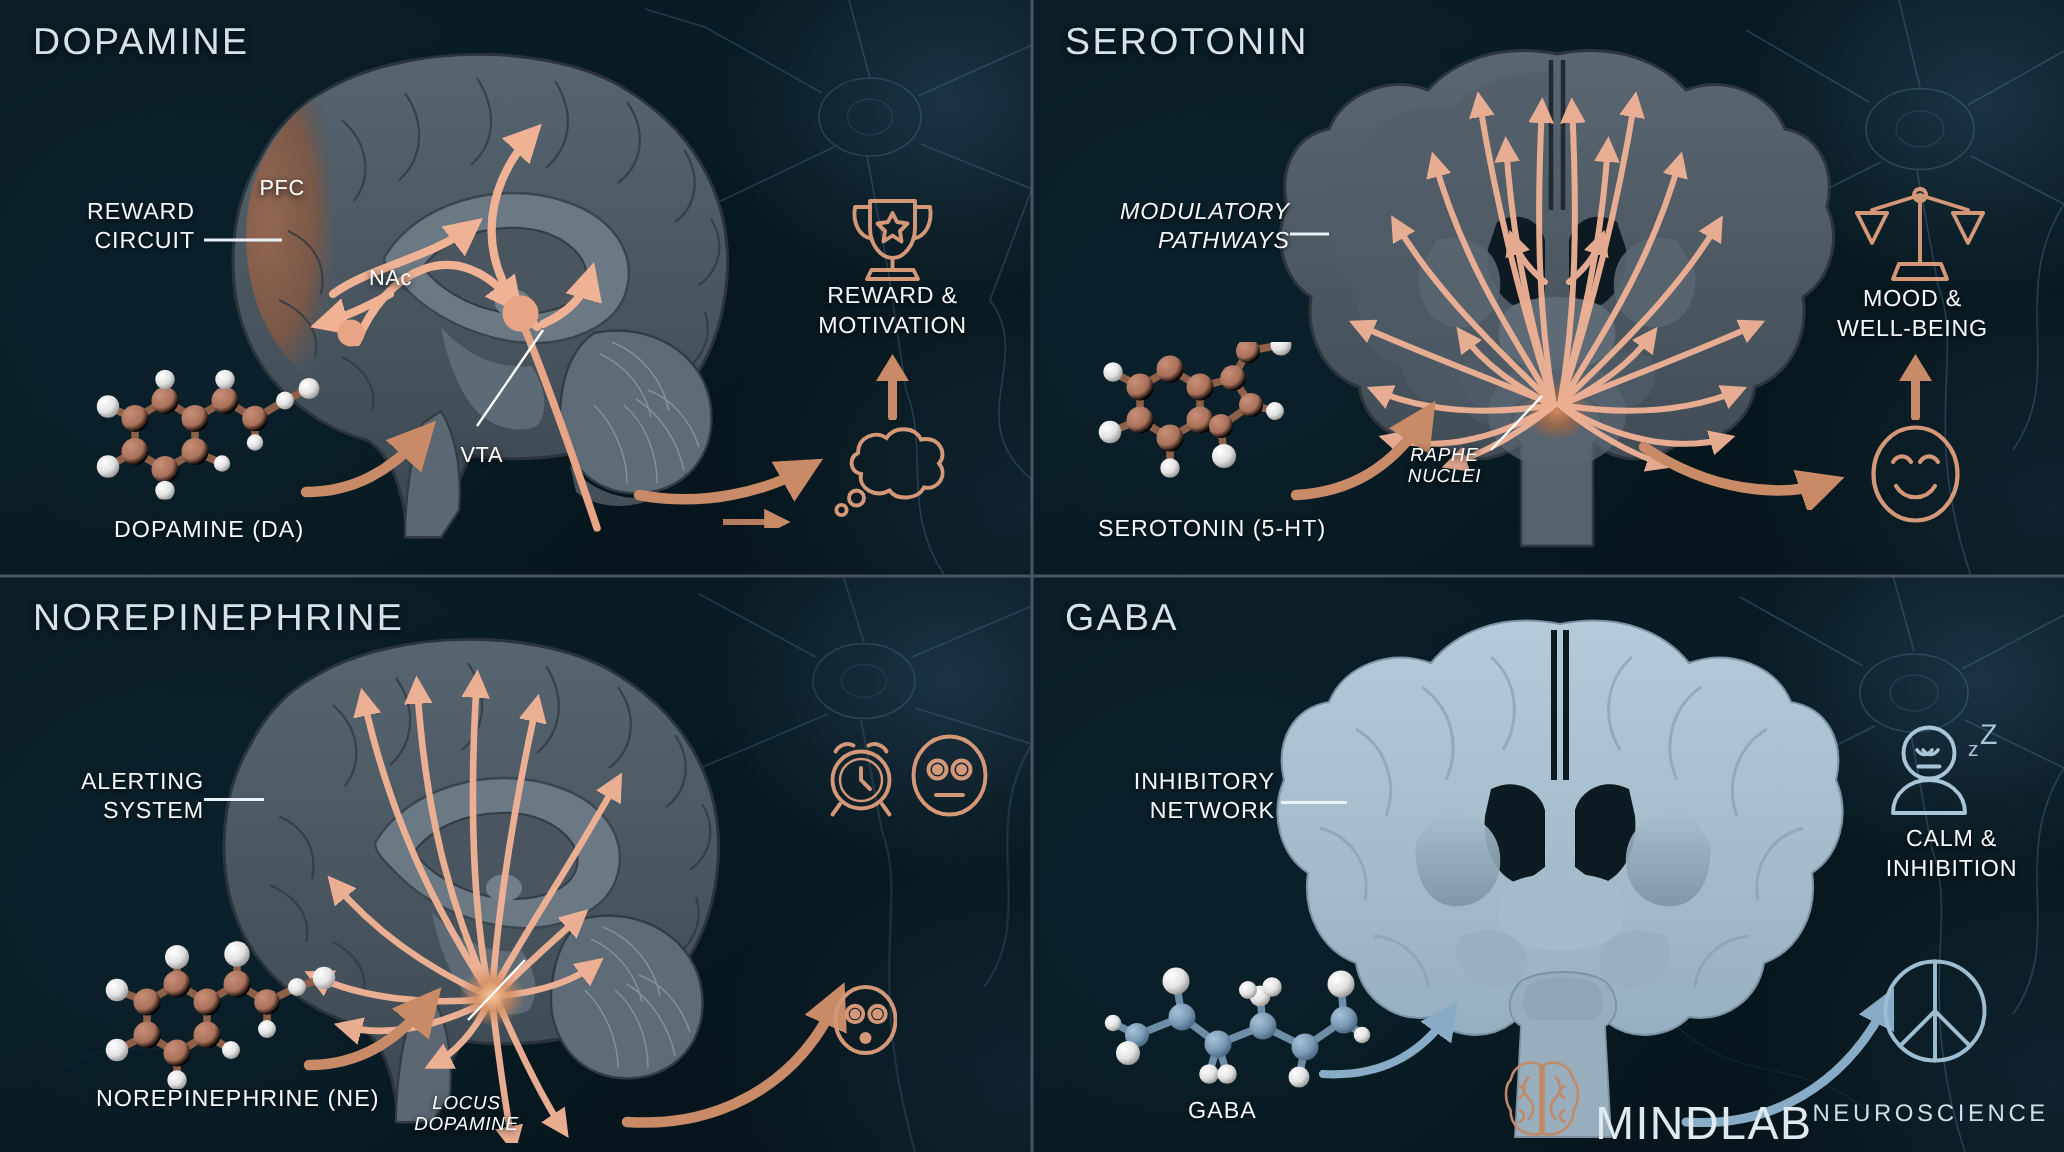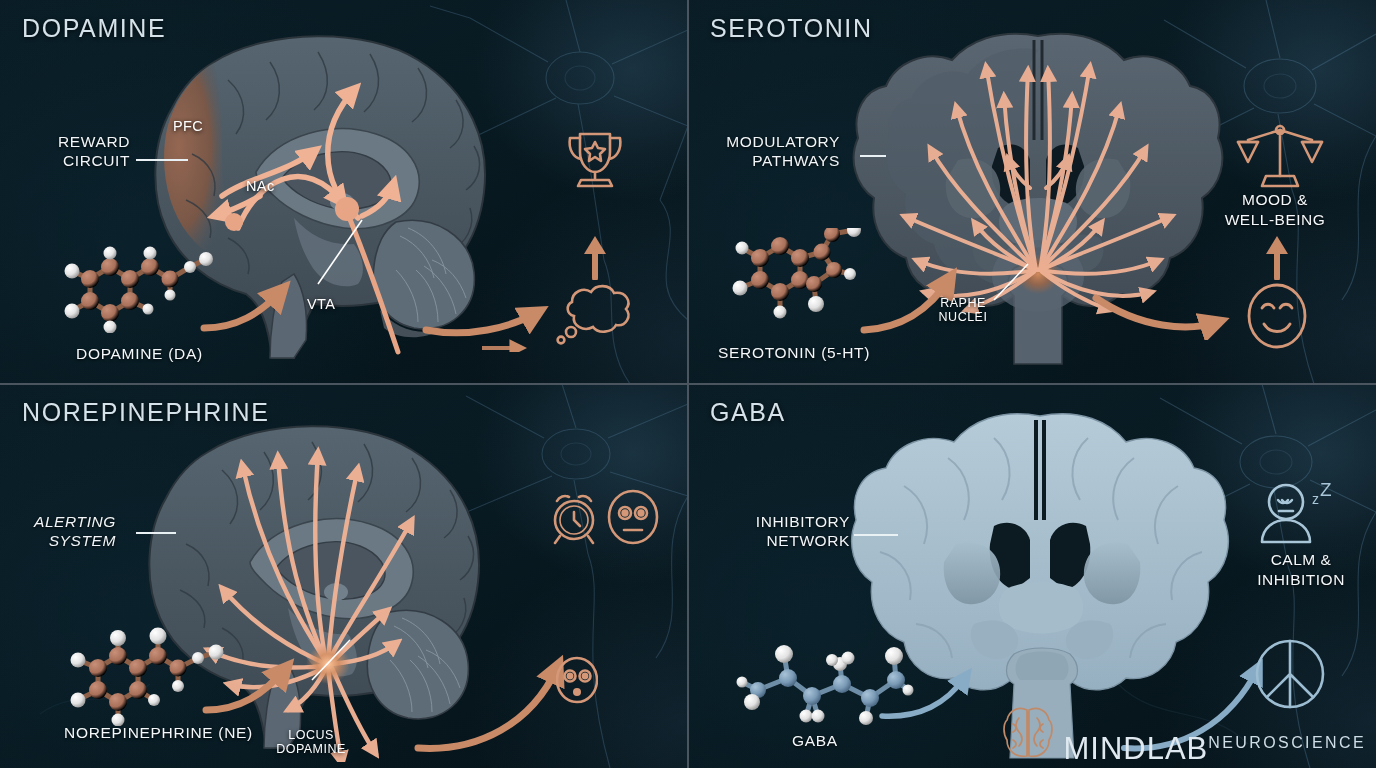--- a/index.html
+++ b/index.html
@@ -28,21 +28,21 @@
       letter-spacing:.6px;text-align:right;text-shadow:0 1px 3px rgba(0,0,0,.9);}
   .leadline{position:absolute;height:1.6px;background:#e9f1f5;z-index:26;}
 
   .molname{position:absolute;z-index:26;color:#f4f8fa;font-size:15.5px;letter-spacing:.7px;
       text-shadow:0 1px 3px rgba(0,0,0,.9);white-space:nowrap;}
 
   .outlabel{position:absolute;z-index:27;color:#f4f8fa;font-size:15.5px;line-height:20px;
       letter-spacing:.5px;text-align:center;text-shadow:0 1px 3px rgba(0,0,0,.9);width:150px;}
 
   .pinlabel{position:absolute;z-index:28;color:#fbfdfe;font-size:14px;letter-spacing:.5px;
-      text-align:center;line-height:16px;text-shadow:0 1px 4px rgba(0,0,0,.95);white-space:nowrap;}
+      text-align:center;line-height:16px;text-shadow:0 1px 4px rgba(0,0,0,.95);white-space:nowrap;font-style:italic;}
   .pinsm{font-size:12.5px;line-height:14px;}
 
   .brainlbl{position:absolute;z-index:28;color:#ffffff;font-size:14.5px;letter-spacing:.4px;
       text-shadow:0 1px 4px rgba(0,0,0,.95);}
 
   svg{display:block;}
   .abs{position:absolute;}
 
   .logo{position:absolute;right:10px;bottom:4px;z-index:30;display:flex;align-items:flex-end;gap:8px;}
   .logotxt{display:flex;flex-direction:row;line-height:1;}
@@ -201,20 +201,24 @@
 
     <svg class="abs" style="left:558px;top:126px;z-index:25" width="74" height="64">
       <g stroke="#d49878" stroke-width="2.6" fill="none" stroke-linejoin="round" stroke-linecap="round">
         <path d="M22 8 H52 V26 C52 38 44 46 37 46 C30 46 22 38 22 26 Z"></path>
         <path d="M22 12 H12 C10 24 16 32 23 33"></path>
         <path d="M52 12 H62 C64 24 58 32 51 33"></path>
         <path d="M37 46 V54 M27 54 H47 M20 60 H54 L51 54 H23 Z"></path>
         <path d="M37 16 L40 22 L47 23 L42 28 L43 35 L37 31 L31 35 L32 28 L27 23 L34 22 Z"></path>
       </g>
     </svg>
+    <div class="outlabel" style="left:520px;top:188px;">
+      <div>REWARD &amp;</div>
+      <div>MOTIVATION</div>
+    </div>
     <svg class="abs" style="left:578px;top:232px;z-index:25" width="34" height="48">
       <path d="M17 46 V16" stroke="#c98a68" stroke-width="6" stroke-linecap="round"></path>
       <path d="M17 4 L28 22 L6 22 Z" fill="#c98a68"></path>
     </svg>
     <svg class="abs" style="left:548px;top:278px;z-index:25" width="96" height="68">
       <g stroke="#d49878" stroke-width="2.6" fill="none">
         <path d="M24 24 C24 13 36 9 43 14 C48 6 62 6 66 15 C78 13 84 24 78 31
                  C84 38 78 49 68 47 C64 55 50 56 45 49 C36 54 24 48 26 38 C18 36 18 27 24 24 Z"></path>
         <circle cx="23" cy="54" r="5"></circle>
           <circle cx="13" cy="62" r="3.4"></circle>
@@ -301,21 +305,21 @@
         <path d="M192 250 C228 272 268 282 304 272" marker-end="url(#serA)"></path>
         <path d="M194 252 C214 268 238 282 262 290" marker-end="url(#serA)"></path>
         <path d="M194 250 C216 238 238 224 254 202" marker-end="url(#serA)"></path>
         <path d="M182 168 C172 160 164 150 160 138" marker-end="url(#serA)"></path>
         <path d="M198 168 C208 160 216 150 220 138" marker-end="url(#serA)"></path>
       </g>
     </svg>
 
     <div class="ptitle">SEROTONIN</div>
 
-    <div class="leadlabel" style="left:2px;top:132px;width:150px;">
+    <div class="leadlabel" style="left:22px;top:132px;width:150px;font-style:italic;">
       <div>MODULATORY</div>
       <div>PATHWAYS</div>
     </div>
     <div class="leadline" style="left:172px;top:155px;width:26px;"></div>
 
     <svg class="abs" style="left:270px;top:256px;z-index:26" width="80" height="60">
       <path d="M70 8 L36 44" stroke="#ffffff" stroke-width="1.6" fill="none"></path>
     </svg>
     <div class="pinlabel pinsm" style="left:232px;top:296px;width:86px;white-space:normal;">
       <div>RAPHE</div>
@@ -341,21 +345,21 @@
         <circle cx="92" cy="56" r="8" fill="url(#cC)"></circle>
           <circle cx="110" cy="6" r="8" fill="url(#cC)"></circle>
         <circle cx="18" cy="60" r="7.5" fill="url(#cH)"></circle>
           <circle cx="20" cy="20" r="6.5" fill="url(#cH)"></circle>
         <circle cx="58" cy="84" r="6.5" fill="url(#cH)"></circle>
           <circle cx="132" cy="2" r="7" fill="url(#cH)"></circle>
         <circle cx="128" cy="46" r="6" fill="url(#cH)"></circle>
           <circle cx="94" cy="76" r="8" fill="url(#cH)"></circle>
       </g>
     </svg>
-    <div class="molname" style="left:30px;top:344px;">SEROTONIN (5-HT)</div>
+    <div class="molname" style="left:44px;top:344px;">SEROTONIN (5-HT)</div>
 
     <svg class="abs" style="left:170px;top:262px;z-index:22" width="110" height="80">
       <defs>
           <marker id="mA2" viewBox="0 0 10 10" refX="6" refY="5" markerWidth="4.6" markerHeight="4.6" orient="auto">
             <path d="M0 0 L10 5 L0 10 z" fill="#c98a68"></path>
           </marker>
         </defs>
       <path d="M6 68 C42 66 70 50 92 16" stroke="#c98a68" stroke-width="7" fill="none" stroke-linecap="round" marker-end="url(#mA2)"></path>
     </svg>
 
@@ -463,21 +467,21 @@
         <path d="M218 252 C236 234 258 214 276 198" marker-end="url(#neA)"></path>
         <path d="M220 252 C242 250 268 244 286 230" marker-end="url(#neA)"></path>
         <path d="M216 256 C220 288 224 322 230 352" marker-end="url(#neA)"></path>
         <path d="M220 256 C234 288 248 318 264 342" marker-end="url(#neA)"></path>
       </g>
       <ellipse cx="216" cy="252" rx="22" ry="20" fill="url(#lcGlow)"></ellipse>
     </svg>
 
     <div class="ptitle">NOREPINEPHRINE</div>
 
-    <div class="leadlabel" style="left:4px;top:128px;width:112px;font-style:italic;">
+    <div class="leadlabel" style="left:24px;top:128px;width:112px;">
       <div>ALERTING</div>
       <div>SYSTEM</div>
     </div>
     <div class="leadline" style="left:136px;top:148px;width:40px;"></div>
 
     <svg class="abs" style="left:290px;top:250px;z-index:26" width="70" height="56">
       <path d="M60 6 L22 46" stroke="#ffffff" stroke-width="1.6" fill="none"></path>
     </svg>
     <div class="pinlabel pinsm" style="left:256px;top:296px;width:110px;white-space:normal;margin-top:48px;">
       <div>LOCUS</div>

